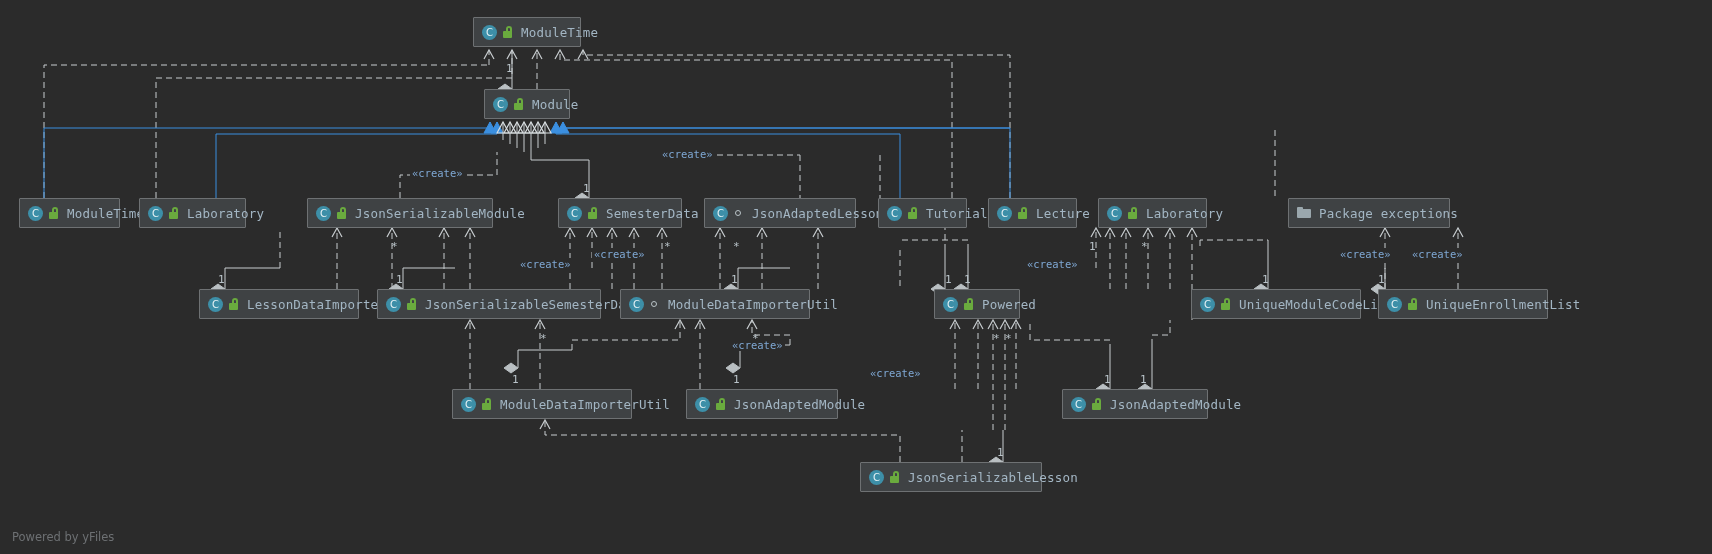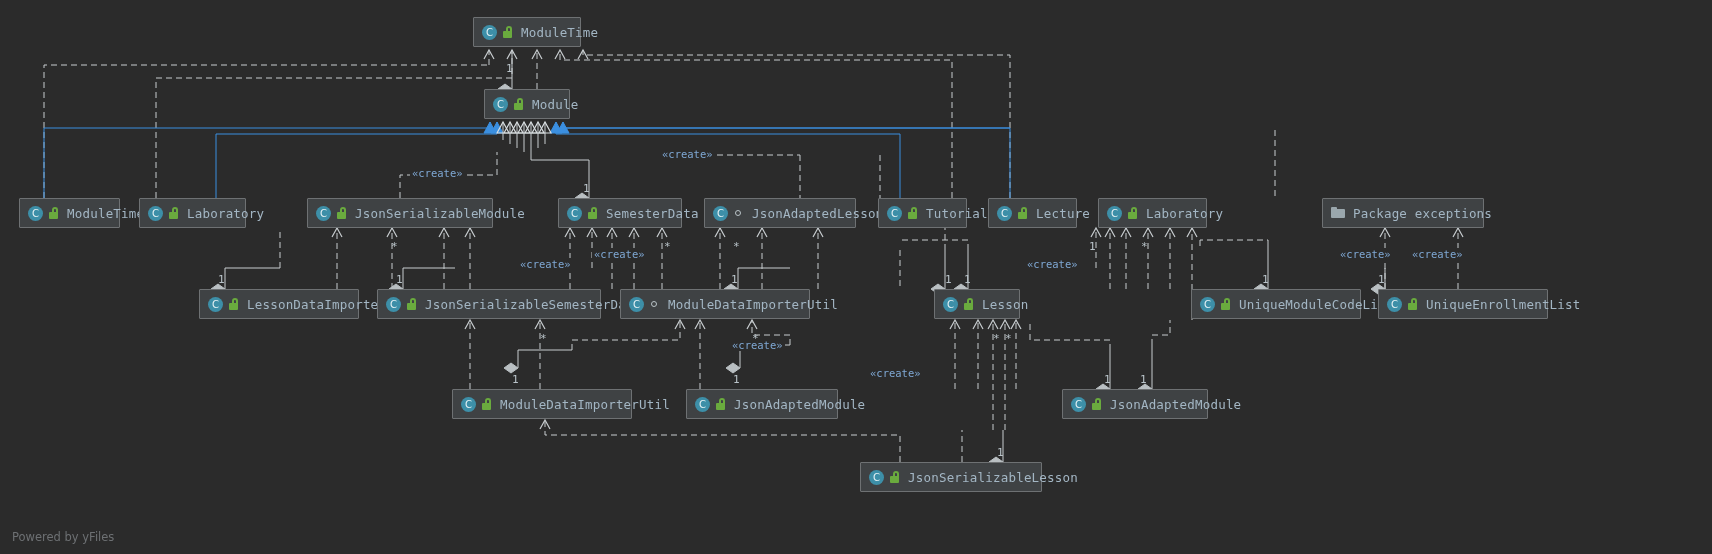--- a/index.html
+++ b/index.html
@@ -256,21 +256,21 @@
       <div class="node" style="left: 988px; top: 198px; width: 89px;">
         <span class="ico-c">C</span>
         <span class="ico-lock"></span>
         <span class="lbl">Lecture</span>
       </div>
       <div class="node" style="left: 1098px; top: 198px; width: 109px;">
         <span class="ico-c">C</span>
         <span class="ico-lock"></span>
         <span class="lbl">Laboratory</span>
       </div>
-      <div class="node" style="left: 1322px; top: 198px; width: 162px;">
+      <div class="node" style="left: 1288px; top: 198px; width: 162px;">
         <span class="ico-folder"></span>
         <span class="lbl">Package exceptions</span>
       </div>
       <div class="node" style="left: 199px; top: 289px; width: 160px;">
         <span class="ico-c">C</span>
         <span class="ico-lock"></span>
         <span class="lbl">LessonDataImporter</span>
       </div>
       <div class="node" style="left: 377px; top: 289px; width: 224px;">
         <span class="ico-c">C</span>
@@ -278,21 +278,21 @@
         <span class="lbl">JsonSerializableSemesterData</span>
       </div>
       <div class="node" style="left: 620px; top: 289px; width: 190px;">
         <span class="ico-c">C</span>
         <span class="ico-pkg"></span>
         <span class="lbl">ModuleDataImporterUtil</span>
       </div>
       <div class="node" style="left: 934px; top: 289px; width: 86px;">
         <span class="ico-c">C</span>
         <span class="ico-lock"></span>
-        <span class="lbl">Lesson</span>
+        <span class="lbl">Powered</span>
       </div>
       <div class="node" style="left: 1191px; top: 289px; width: 170px;">
         <span class="ico-c">C</span>
         <span class="ico-lock"></span>
         <span class="lbl">UniqueModuleCodeList</span>
       </div>
       <div class="node" style="left: 1378px; top: 289px; width: 170px;">
         <span class="ico-c">C</span>
         <span class="ico-lock"></span>
         <span class="lbl">UniqueEnrollmentList</span>

